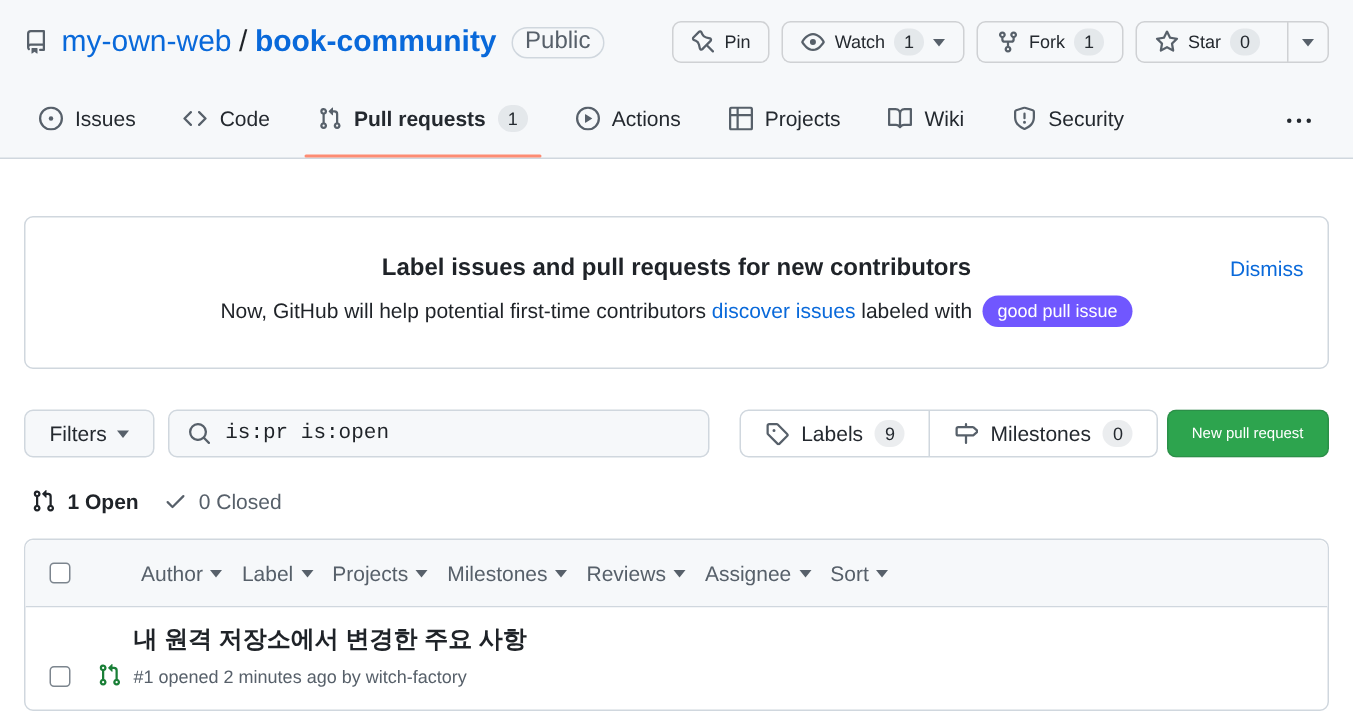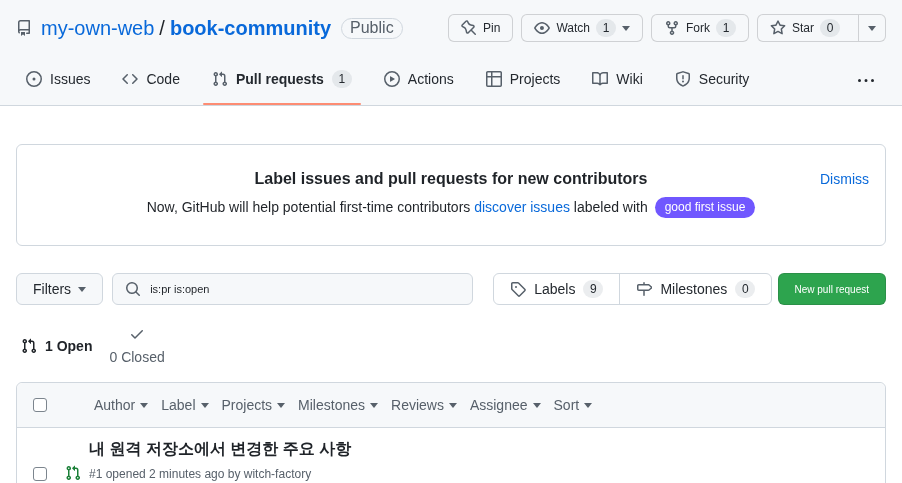--- a/index.html
+++ b/index.html
@@ -84,38 +84,38 @@
     background: #f6f8fa; border: 1px solid #d0d7de; border-radius: 6px;
     font-size: 14px; color: #24292f; font-family: inherit; cursor: pointer;
   }
   .search-box {
     display: flex; align-items: center; gap: 9px; margin-left: 9px; width: 361px; height: 32px;
     background: #f6f8fa; border: 1px solid #d0d7de; border-radius: 6px; padding: 0 12px;
   }
   .search-box .search-icon { color: #57606a; flex: none; }
   .search-input {
     border: none; outline: none; background: transparent; width: 100%;
-    font-size: 11px; color: #1f2328; font-family: Liberation Sans, sans-serif;
+    font-size: 14px; color: #1f2328; font-family: Liberation Mono, monospace;
   }
   .labels-milestones {
     display: flex; margin-left: 20px; height: 32px; background: #fff;
     border: 1px solid #d0d7de; border-radius: 6px; overflow: hidden;
   }
   .lm-seg { display: flex; align-items: center; gap: 8px; padding: 0 16px; font-size: 14px; color: #24292f; cursor: pointer; }
   .lm-seg + .lm-seg { border-left: 1px solid #d0d7de; }
   .lm-seg .seg-icon { color: #57606a; }
   .new-pr-btn {
     margin-left: auto; display: inline-flex; align-items: center; height: 32px; padding: 0 16px;
     background: #2da44e; color: #fff; border: 1px solid rgba(31,35,40,0.15); border-radius: 6px;
     font-size: 10px; font-weight: 500; font-family: inherit; cursor: pointer;
   }
 
   .states-row { display: flex; align-items: center; margin-top: 21px; padding-left: 5px; font-size: 14px; }
   .state-open { display: flex; align-items: center; gap: 8px; font-weight: 600; color: #1f2328; }
-  .state-closed { display: flex; align-items: center; gap: 7px; color: #57606a; margin-left: 17px; flex-direction: column; }
+  .state-closed { display: flex; align-items: center; gap: 7px; color: #57606a; margin-left: 17px; }
 
   .pr-list { margin-top: 17px; border: 1px solid #d0d7de; border-radius: 6px; }
   .list-header {
     display: flex; align-items: center; background: #f6f8fa; border-bottom: 1px solid #d0d7de;
     border-radius: 6px 6px 0 0; padding: 14px 16px; font-size: 14px; color: #57606a;
   }
   .checkbox {
     appearance: none; -webkit-appearance: none; width: 14px; height: 14px; flex: none;
     border: 1px solid #7c858e; border-radius: 3px; background: #fff; cursor: pointer; margin: 0;
   }
@@ -259,21 +259,21 @@
           </svg>
       </span>
     </span>
   </nav>
 </header>
 
 <main class="main">
 
   <section class="banner">
     <div class="banner-title">Label issues and pull requests for new contributors</div>
-    <div class="banner-body"><span>Now, GitHub will help potential first-time contributors </span><a class="banner-link">discover issues</a><span> labeled with </span><span class="gfi-badge">good first issue</span></div>
+    <div class="banner-body"><span>Now, GitHub will help potential first-time contributors </span><a class="banner-link">discover issues</a><span> labeled with </span><span class="gfi-badge">good pull issue</span></div>
     <a class="dismiss-link">Dismiss</a>
   </section>
 
   <section class="filter-row">
     <button class="filters-btn">
       <span>Filters</span>
       <span class="caret"></span>
     </button>
 
     <div class="search-box">

